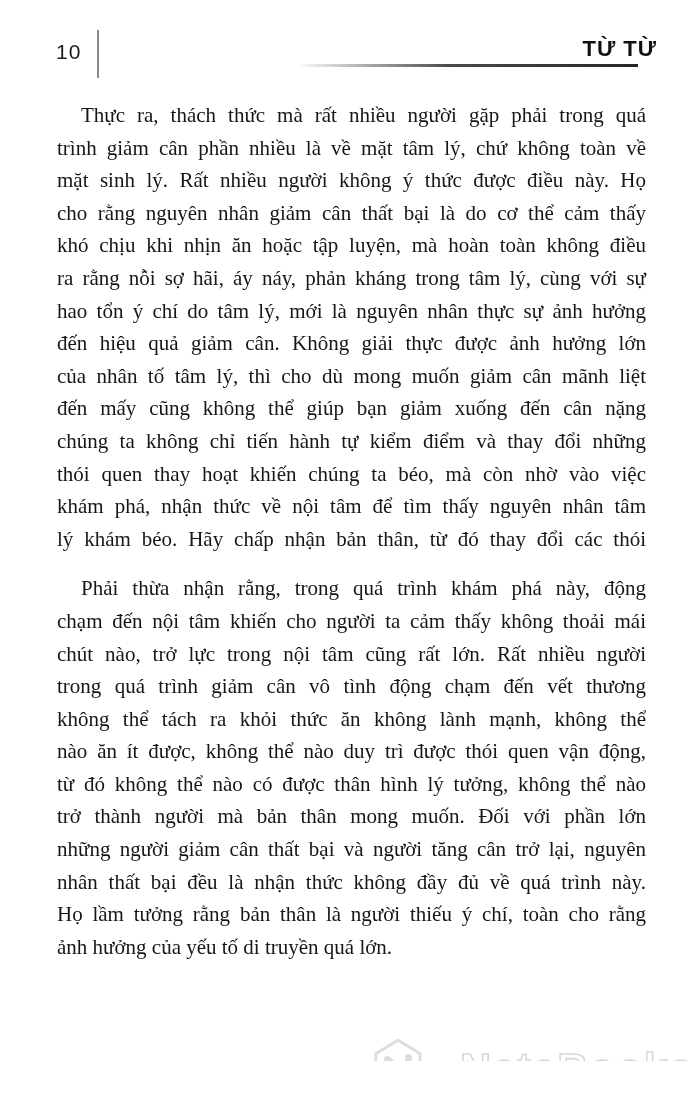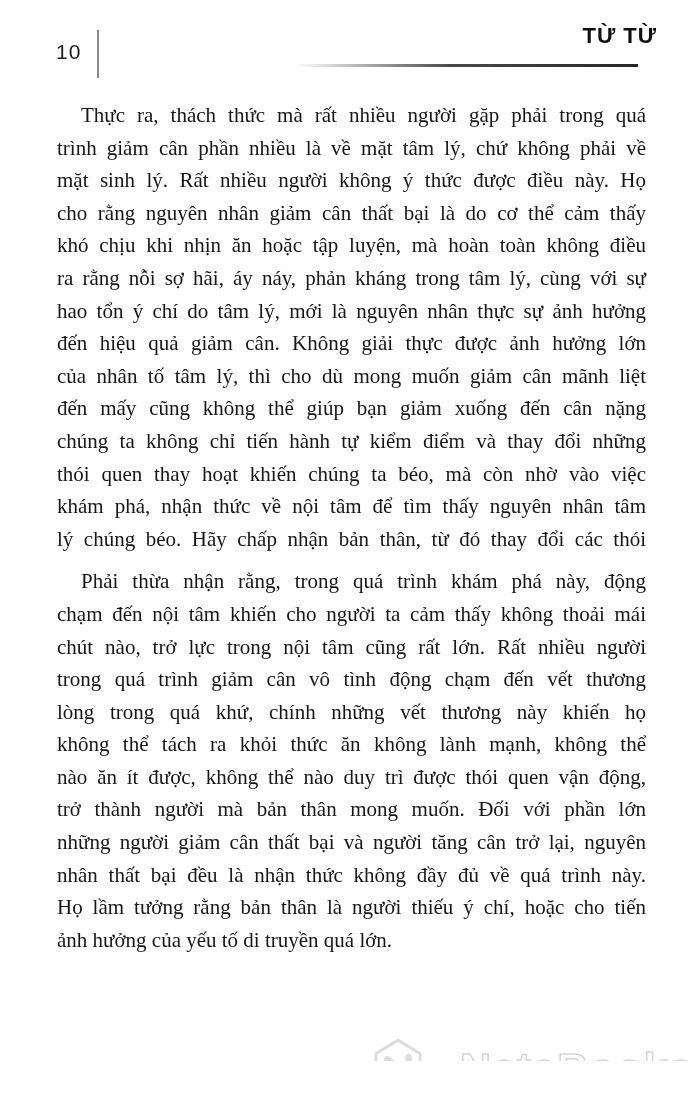--- a/index.html
+++ b/index.html
@@ -15,40 +15,40 @@
   .pageno{
     position:absolute;left:56px;top:40px;
     font-family:"Liberation Sans", sans-serif;
     font-size:21px;color:#1c1c1c;letter-spacing:1px;
   }
   .vbar{
     position:absolute;left:97px;top:30px;
     width:2px;height:48px;background:#8a8a8a;
   }
   .header-title{
-    position:absolute;top:23px;right:63px;
+    position:absolute;top:36px;right:63px;
     font-family:"Liberation Sans", sans-serif;
     font-weight:bold;font-size:22px;color:#101010;
     letter-spacing:1px;
   }
   .hrule{
     position:absolute;top:64px;left:295px;
     width:343px;height:3px;
     background:linear-gradient(to right, rgba(80,80,80,0), #4a4a4a 45%, #262626);
   }
   
   .body-block{
     position:absolute;left:57px;top:99px;width:589px;
     color:#161616;
   }
   .para{
     font-size:21px;
     line-height:32.6px;
   }
-  .para + .para{margin-top:10px;}
+  .para + .para{margin-top:17px;}
   .line{
     text-align:justify;
     text-align-last:justify;
   }
   .line.indent{text-indent:24px;}
   .line.noj{text-align-last:left;}
   
   .watermark{
     position:absolute;left:374px;top:1038px;
     display:flex;align-items:center;
@@ -79,46 +79,46 @@
 <div class="page">
 
   <div class="pageno">10</div>
   <div class="vbar"></div>
   <div class="header-title">TỪ TỪ</div>
   <div class="hrule"></div>
 
   <div class="body-block">
       <div class="para">
         <div class="line indent">Thực ra, thách thức mà rất nhiều người gặp phải trong quá</div>
-        <div class="line">trình giảm cân phần nhiều là về mặt tâm lý, chứ không phải về</div>
+        <div class="line">trình giảm cân phần nhiều là về mặt tâm lý, chứ không toàn về</div>
         <div class="line">mặt sinh lý. Rất nhiều người không ý thức được điều này. Họ</div>
         <div class="line">cho rằng nguyên nhân giảm cân thất bại là do cơ thể cảm thấy</div>
         <div class="line">khó chịu khi nhịn ăn hoặc tập luyện, mà hoàn toàn không điều</div>
         <div class="line">ra rằng nỗi sợ hãi, áy náy, phản kháng trong tâm lý, cùng với sự</div>
         <div class="line">hao tổn ý chí do tâm lý, mới là nguyên nhân thực sự ảnh hưởng</div>
         <div class="line">đến hiệu quả giảm cân. Không giải thực được ảnh hưởng lớn</div>
         <div class="line">của nhân tố tâm lý, thì cho dù mong muốn giảm cân mãnh liệt</div>
         <div class="line">đến mấy cũng không thể giúp bạn giảm xuống đến cân nặng</div>
         <div class="line">chúng ta không chỉ tiến hành tự kiểm điểm và thay đổi những</div>
         <div class="line">thói quen thay hoạt khiến chúng ta béo, mà còn nhờ vào việc</div>
         <div class="line">khám phá, nhận thức về nội tâm để tìm thấy nguyên nhân tâm</div>
-        <div class="line">lý chúng béo. Hãy chấp nhận bản thân, từ đó thay đổi các thói</div>
+        <div class="line">lý khám béo. Hãy chấp nhận bản thân, từ đó thay đổi các thói</div>
       </div>
       <div class="para">
         <div class="line indent">Phải thừa nhận rằng, trong quá trình khám phá này, động</div>
         <div class="line">chạm đến nội tâm khiến cho người ta cảm thấy không thoải mái</div>
         <div class="line">chút nào, trở lực trong nội tâm cũng rất lớn. Rất nhiều người</div>
         <div class="line">trong quá trình giảm cân vô tình động chạm đến vết thương</div>
-        <div class="line">lòng trong quá khứ, chính những vết thương này khiến họ</div>
         <div class="line">không thể tách ra khỏi thức ăn không lành mạnh, không thể</div>
         <div class="line">nào ăn ít được, không thể nào duy trì được thói quen vận động,</div>
+        <div class="line">từ đó không thể nào có được thân hình lý tưởng, không thể nào</div>
         <div class="line">trở thành người mà bản thân mong muốn. Đối với phần lớn</div>
         <div class="line">những người giảm cân thất bại và người tăng cân trở lại, nguyên</div>
         <div class="line">nhân thất bại đều là nhận thức không đầy đủ về quá trình này.</div>
-        <div class="line">Họ lầm tưởng rằng bản thân là người thiếu ý chí, hoặc cho tiến</div>
+        <div class="line">Họ lầm tưởng rằng bản thân là người thiếu ý chí, toàn cho rằng</div>
         <div class="line noj">ảnh hưởng của yếu tố di truyền quá lớn.</div>
       </div>
     </div>
 
   <div class="watermark">
     <svg class="wm-logo" width="48" height="60" viewBox="0 0 50 62" aria-hidden="true">
       <polygon points="25,2 48,16 48,46 25,60 2,46 2,16" fill="#ffffff" stroke="#dcdcdc" stroke-width="3"></polygon>
       <path d="M14 42 L14 22 L36 40 L36 20" fill="none" stroke="#dcdcdc" stroke-width="7" stroke-linecap="round" stroke-linejoin="round"></path>
     </svg>
     <span class="wm-brand">NetaBooks</span>

